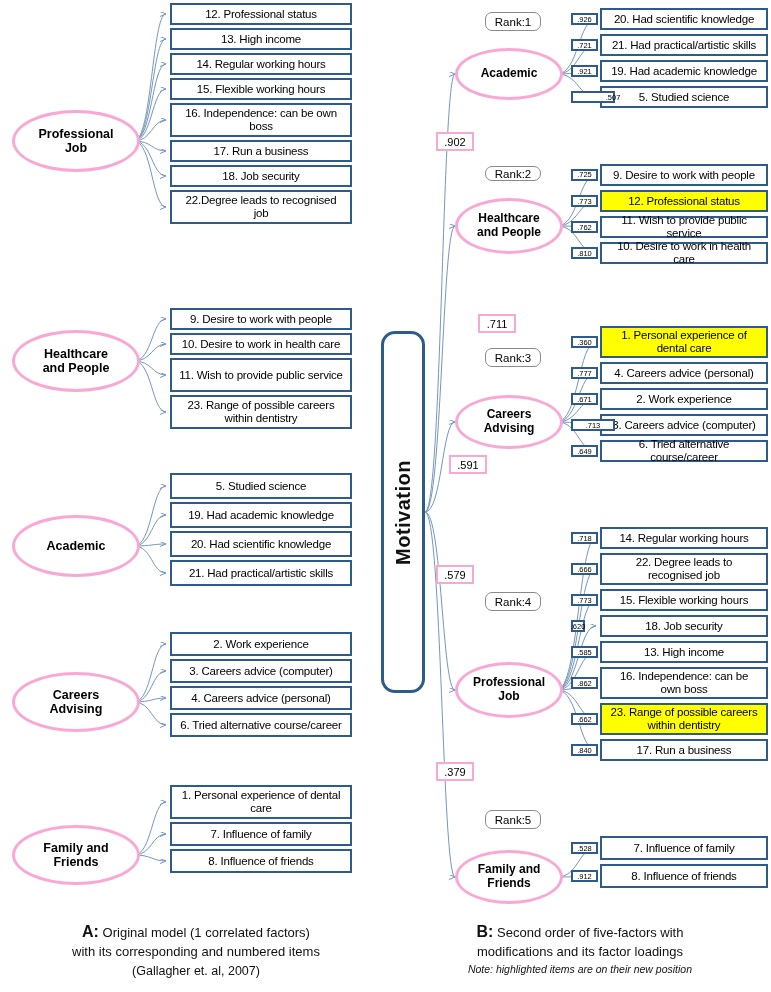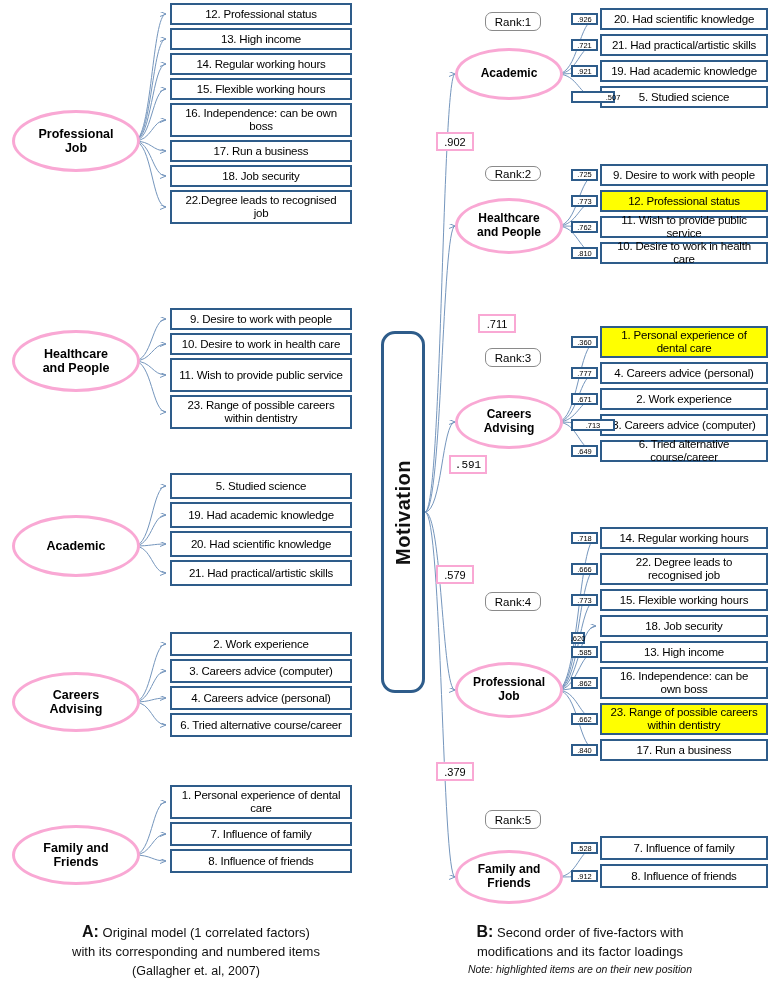--- a/index.html
+++ b/index.html
@@ -247,21 +247,21 @@
       <div class="item" style="left: 600px; top: 242px; width: 168px; height: 22px;">
         <span>10. Desire to work in health care</span>
       </div>
       <div class="coef" style="left: 571px; top: 247px; width: 27px; height: 12px;">
         <span>.810</span>
       </div>
       <div class="oval b" style="left: 455px; top: 395px; width: 108px; height: 54px;">Careers<br>Advising</div>
       <div class="rank" style="left: 485px; top: 348px; width: 56px; height: 19px;">
         <span>Rank:3</span>
       </div>
-      <div class="pcoef" style="left: 449px; top: 455px; width: 38px; height: 19px; font-family: Liberation Mono, monospace;">
+      <div class="pcoef" style="left: 449px; top: 455px; width: 38px; height: 19px;">
         <span>.591</span>
       </div>
       <div class="item hl" style="left: 600px; top: 326px; width: 168px; height: 32px;">
         <span>1. Personal experience of dental care</span>
       </div>
       <div class="coef" style="left: 571px; top: 336px; width: 27px; height: 12px;">
         <span>.360</span>
       </div>
       <div class="item" style="left: 600px; top: 362px; width: 168px; height: 22px;">
         <span>4. Careers advice (personal)</span>
@@ -308,21 +308,21 @@
       </div>
       <div class="item" style="left: 600px; top: 589px; width: 168px; height: 22px;">
         <span>15. Flexible working hours</span>
       </div>
       <div class="coef" style="left: 571px; top: 594px; width: 27px; height: 12px;">
         <span>.773</span>
       </div>
       <div class="item" style="left: 600px; top: 615px; width: 168px; height: 22px;">
         <span>18. Job security</span>
       </div>
-      <div class="coef" style="left: 571px; top: 620px; width: 14px; height: 12px; margin-top: 12px;">
+      <div class="coef" style="left: 571px; top: 620px; width: 14px; height: 12px;">
         <span>.620</span>
       </div>
       <div class="item" style="left: 600px; top: 641px; width: 168px; height: 22px;">
         <span>13. High income</span>
       </div>
       <div class="coef" style="left: 571px; top: 646px; width: 27px; height: 12px;">
         <span>.585</span>
       </div>
       <div class="item" style="left: 600px; top: 667px; width: 168px; height: 32px;">
         <span>16. Independence: can be own boss</span>

